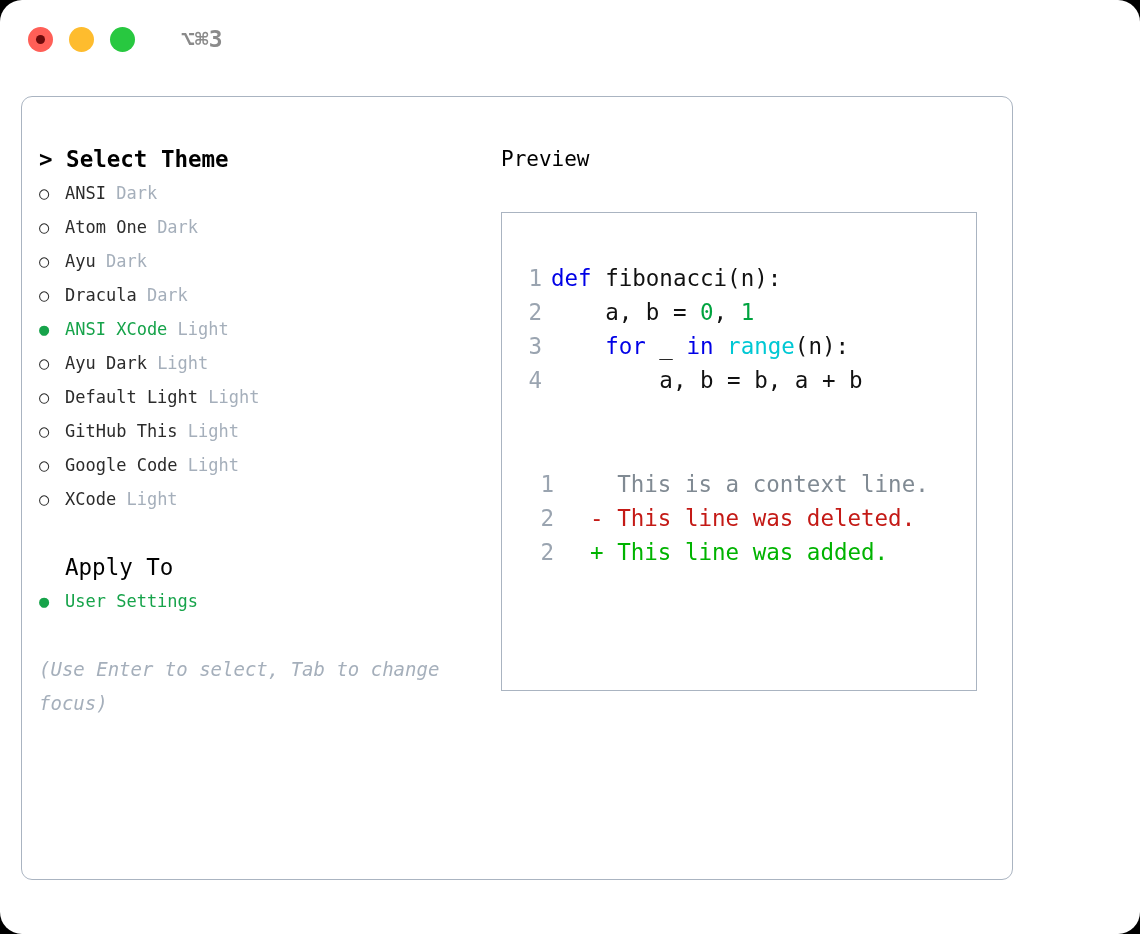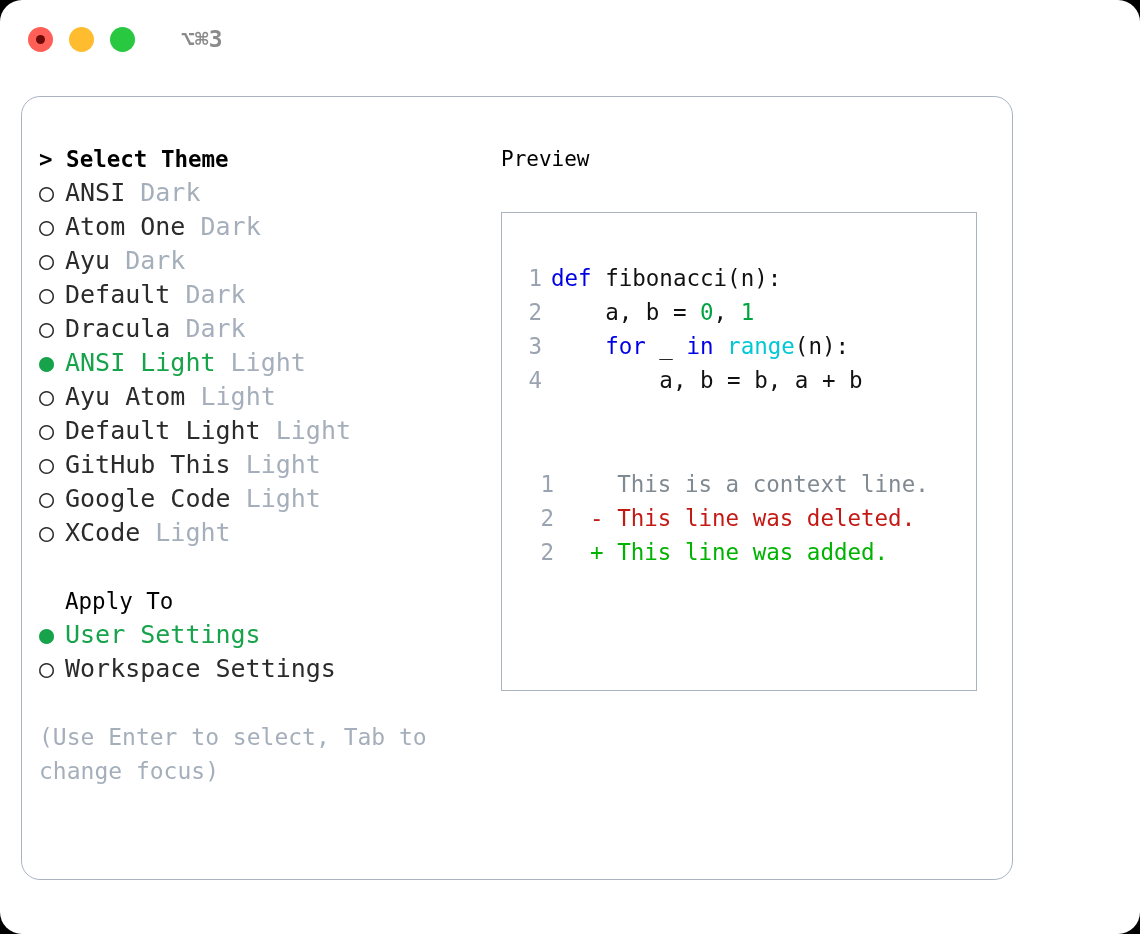--- a/index.html
+++ b/index.html
@@ -68,42 +68,42 @@
   }
 
   
   #panel {
     position: absolute;
     left: 21px;
     top: 96px;
     width: 992px;
     height: 784px;
     border: 1.5px solid #aab4c1;
-    border-radius: 19px;
+    border-radius: 11px;
     box-sizing: border-box;
     background: #ffffff;
   }
 
   #panel-inner {
     position: absolute;
     left: 0; top: 0;
     width: 100%;
     height: 100%;
   }
 
   
   #left-col {
     position: absolute;
     left: 17px;
     top: 45px;
     width: 450px;
   }
 
   .row {
-    font-size: 25px;
+    font-size: 17px;
     line-height: 34px;
     white-space: pre;
     color: #2b2b2b;
   }
 
   .header-row {
     font-weight: bold;
     color: #000000;
     font-size: 22.5px;
     line-height: 34px;
@@ -126,25 +126,26 @@
   #apply-header {
     font-size: 22.5px;
     line-height: 34px;
     white-space: pre;
     color: #000000;
     padding-left: 26px;
   }
 
   #hint {
     margin-top: 34px;
-    font-size: 23px;
+    font-size: 19px;
     line-height: 34px;
     color: #a5afbb;
     width: 410px;
     white-space: normal;
+    font-style: italic;
   }
 
   
   #right-col {
     position: absolute;
     left: 479px;
     top: 45px;
     width: 490px;
   }
   #preview-title {
@@ -213,36 +214,34 @@
 
   <div id="panel">
     <div id="panel-inner">
 
       <div id="left-col">
         <div class="header-row">&gt; Select Theme</div>
         <div id="theme-list">
             <div class="row"><span class="bullet">○</span><span class="theme-name">ANSI</span><span class="theme-kind"> Dark</span></div>
             <div class="row"><span class="bullet">○</span><span class="theme-name">Atom One</span><span class="theme-kind"> Dark</span></div>
             <div class="row"><span class="bullet">○</span><span class="theme-name">Ayu</span><span class="theme-kind"> Dark</span></div>
-            <div class="row"><span class="bullet">○</span><span class="theme-name">Default</span><span class="theme-kind"> Dark</span></div>
             <div class="row"><span class="bullet">○</span><span class="theme-name">Dracula</span><span class="theme-kind"> Dark</span></div>
-            <div class="row"><span class="bullet sel">●</span><span class="theme-name sel">ANSI Light</span><span class="theme-kind"> Light</span></div>
-            <div class="row"><span class="bullet">○</span><span class="theme-name">Ayu Atom</span><span class="theme-kind"> Light</span></div>
+            <div class="row"><span class="bullet sel">●</span><span class="theme-name sel">ANSI XCode</span><span class="theme-kind"> Light</span></div>
+            <div class="row"><span class="bullet">○</span><span class="theme-name">Ayu Dark</span><span class="theme-kind"> Light</span></div>
             <div class="row"><span class="bullet">○</span><span class="theme-name">Default Light</span><span class="theme-kind"> Light</span></div>
             <div class="row"><span class="bullet">○</span><span class="theme-name">GitHub This</span><span class="theme-kind"> Light</span></div>
             <div class="row"><span class="bullet">○</span><span class="theme-name">Google Code</span><span class="theme-kind"> Light</span></div>
             <div class="row"><span class="bullet">○</span><span class="theme-name">XCode</span><span class="theme-kind"> Light</span></div>
           </div>
 
         <div class="spacer"></div>
 
         <div id="apply-header">Apply To</div>
         <div id="apply-list">
             <div class="row"><span class="bullet sel">●</span><span class="theme-name sel">User Settings</span></div>
-            <div class="row"><span class="bullet">○</span><span class="theme-name">Workspace Settings</span></div>
           </div>
 
         <div id="hint">(Use Enter to select, Tab to change focus)</div>
       </div>
 
       <div id="right-col">
         <div id="preview-title">Preview</div>
         <div id="preview-box">
           <div id="code-area">
               <div class="code-line"><span class="ln">1</span><span class="kw">def </span><span class="pl">fibonacci(n):</span></div>

